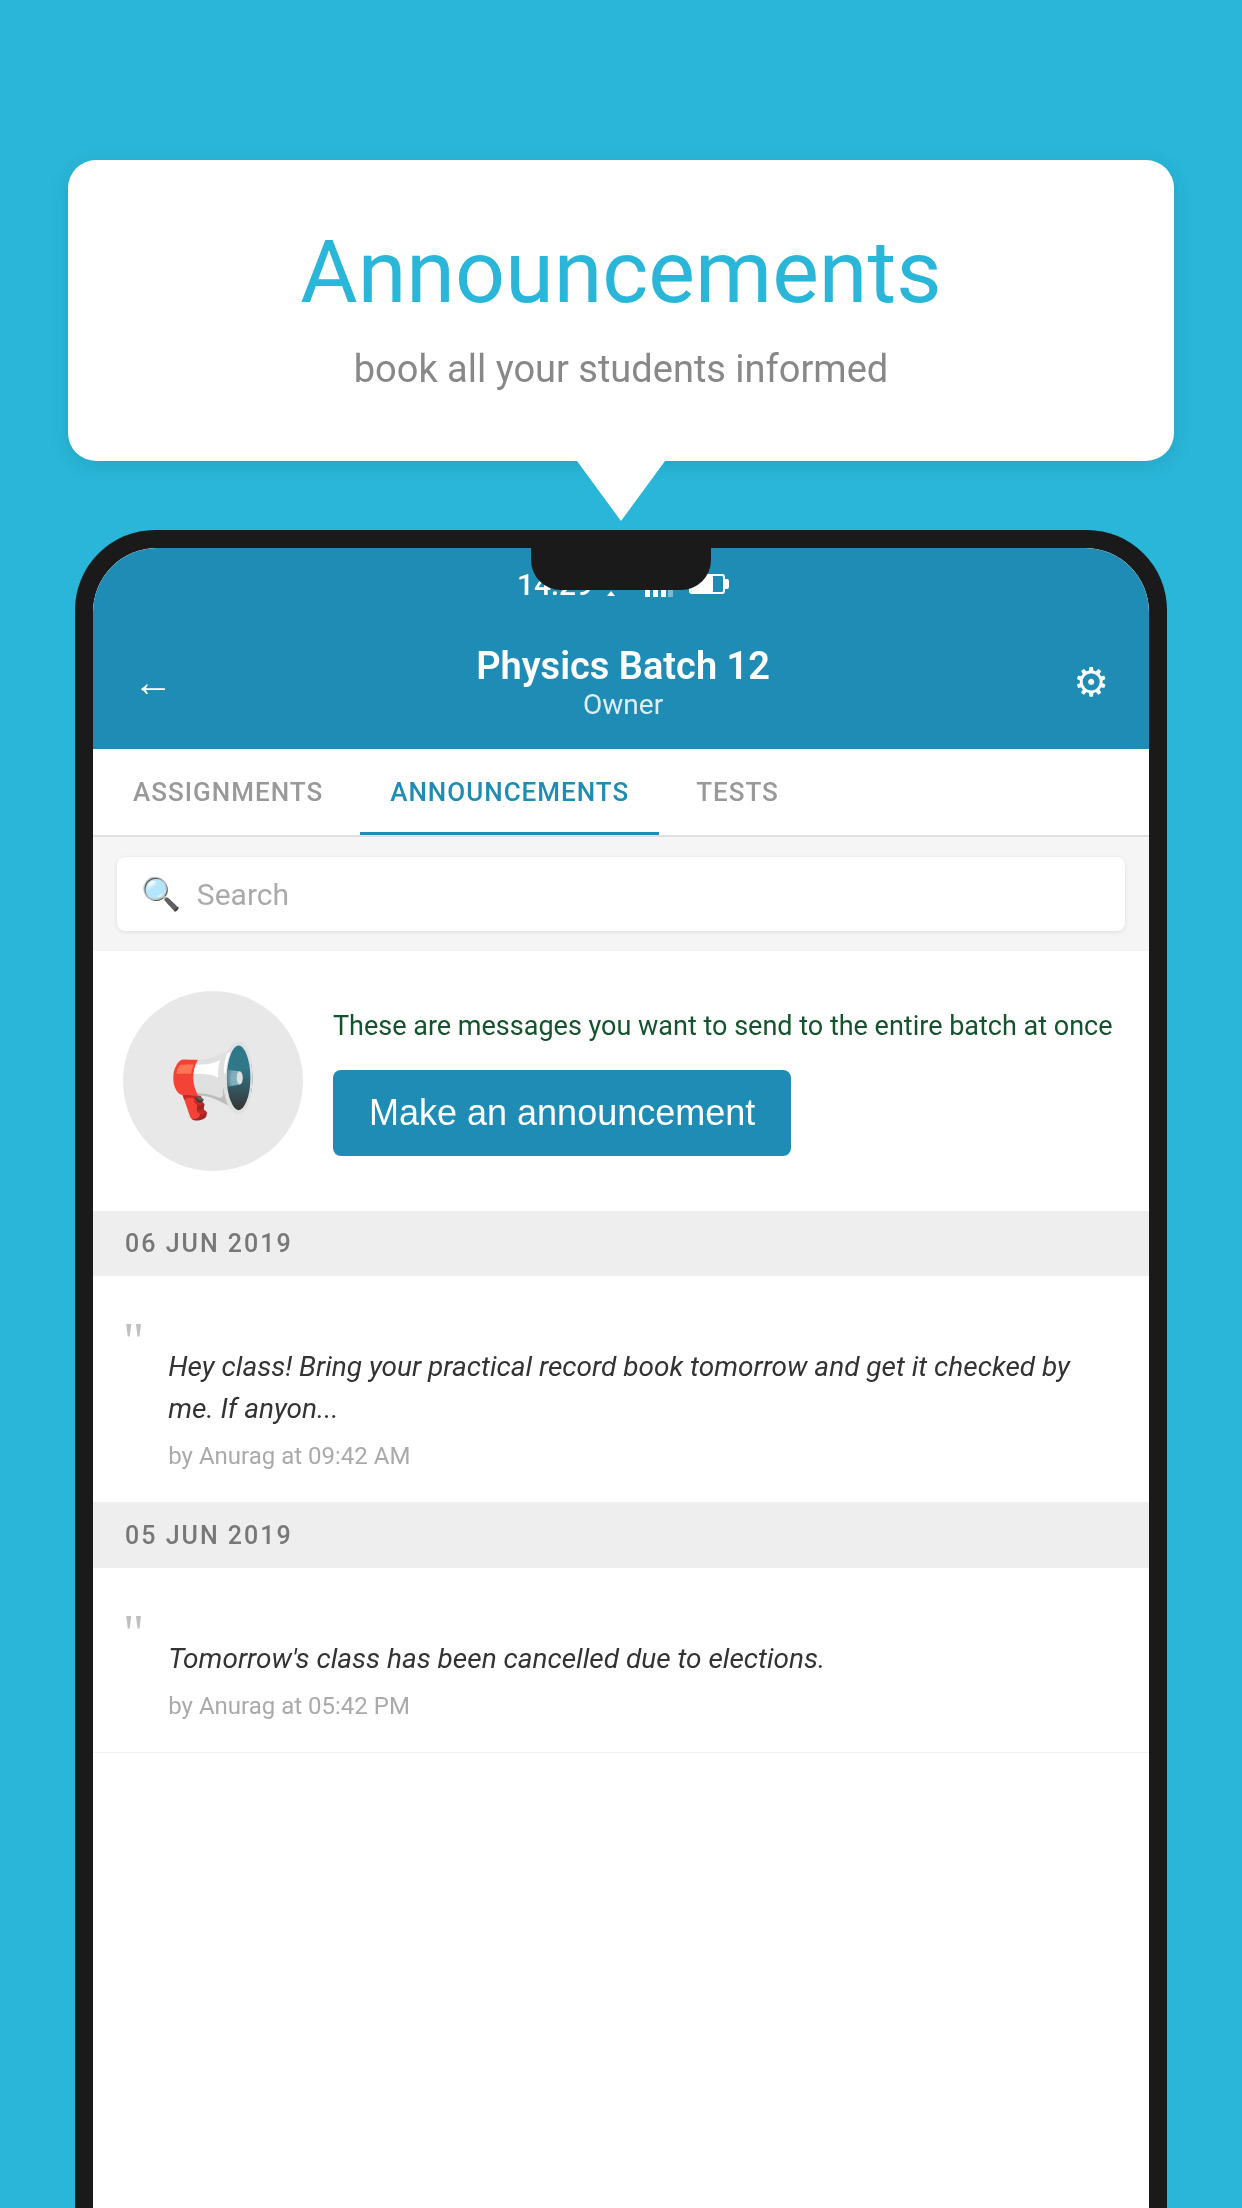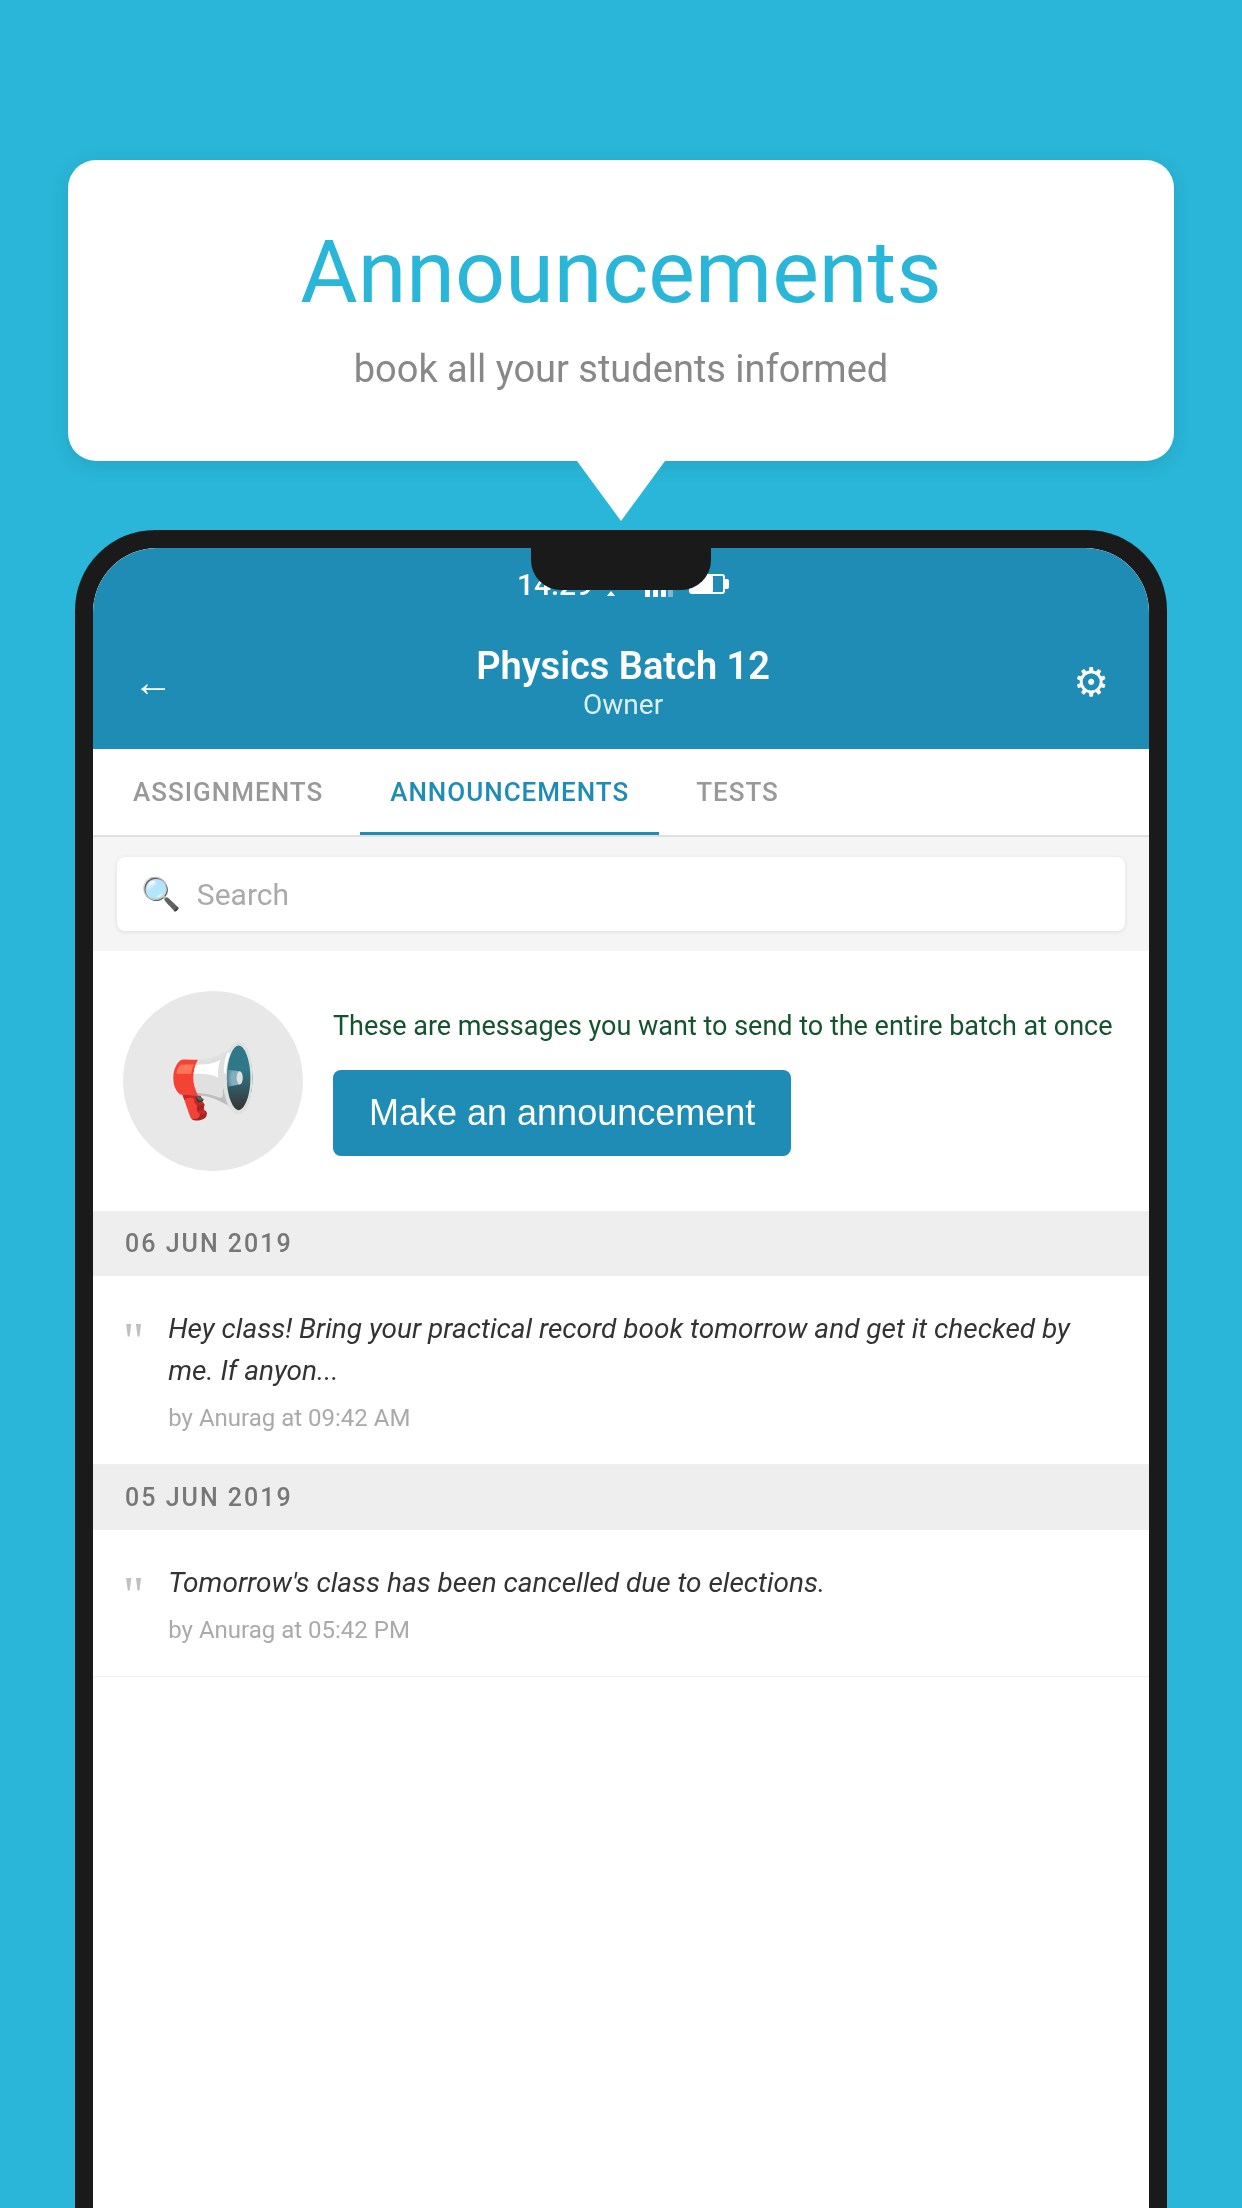--- a/index.html
+++ b/index.html
@@ -312,20 +312,21 @@
     .quote-icon {
       font-size: 52px;
       color: #c0c0c0;
       font-family: Georgia, serif;
       line-height: 1;
       margin-top: 8px;
     }
 
     .announcement-content {
       flex: 1;
+      margin-top: 38px;
     }
 
     .announcement-text {
       font-size: 28px;
       color: #333;
       font-style: italic;
       line-height: 1.5;
       margin-bottom: 12px;
     }
 

